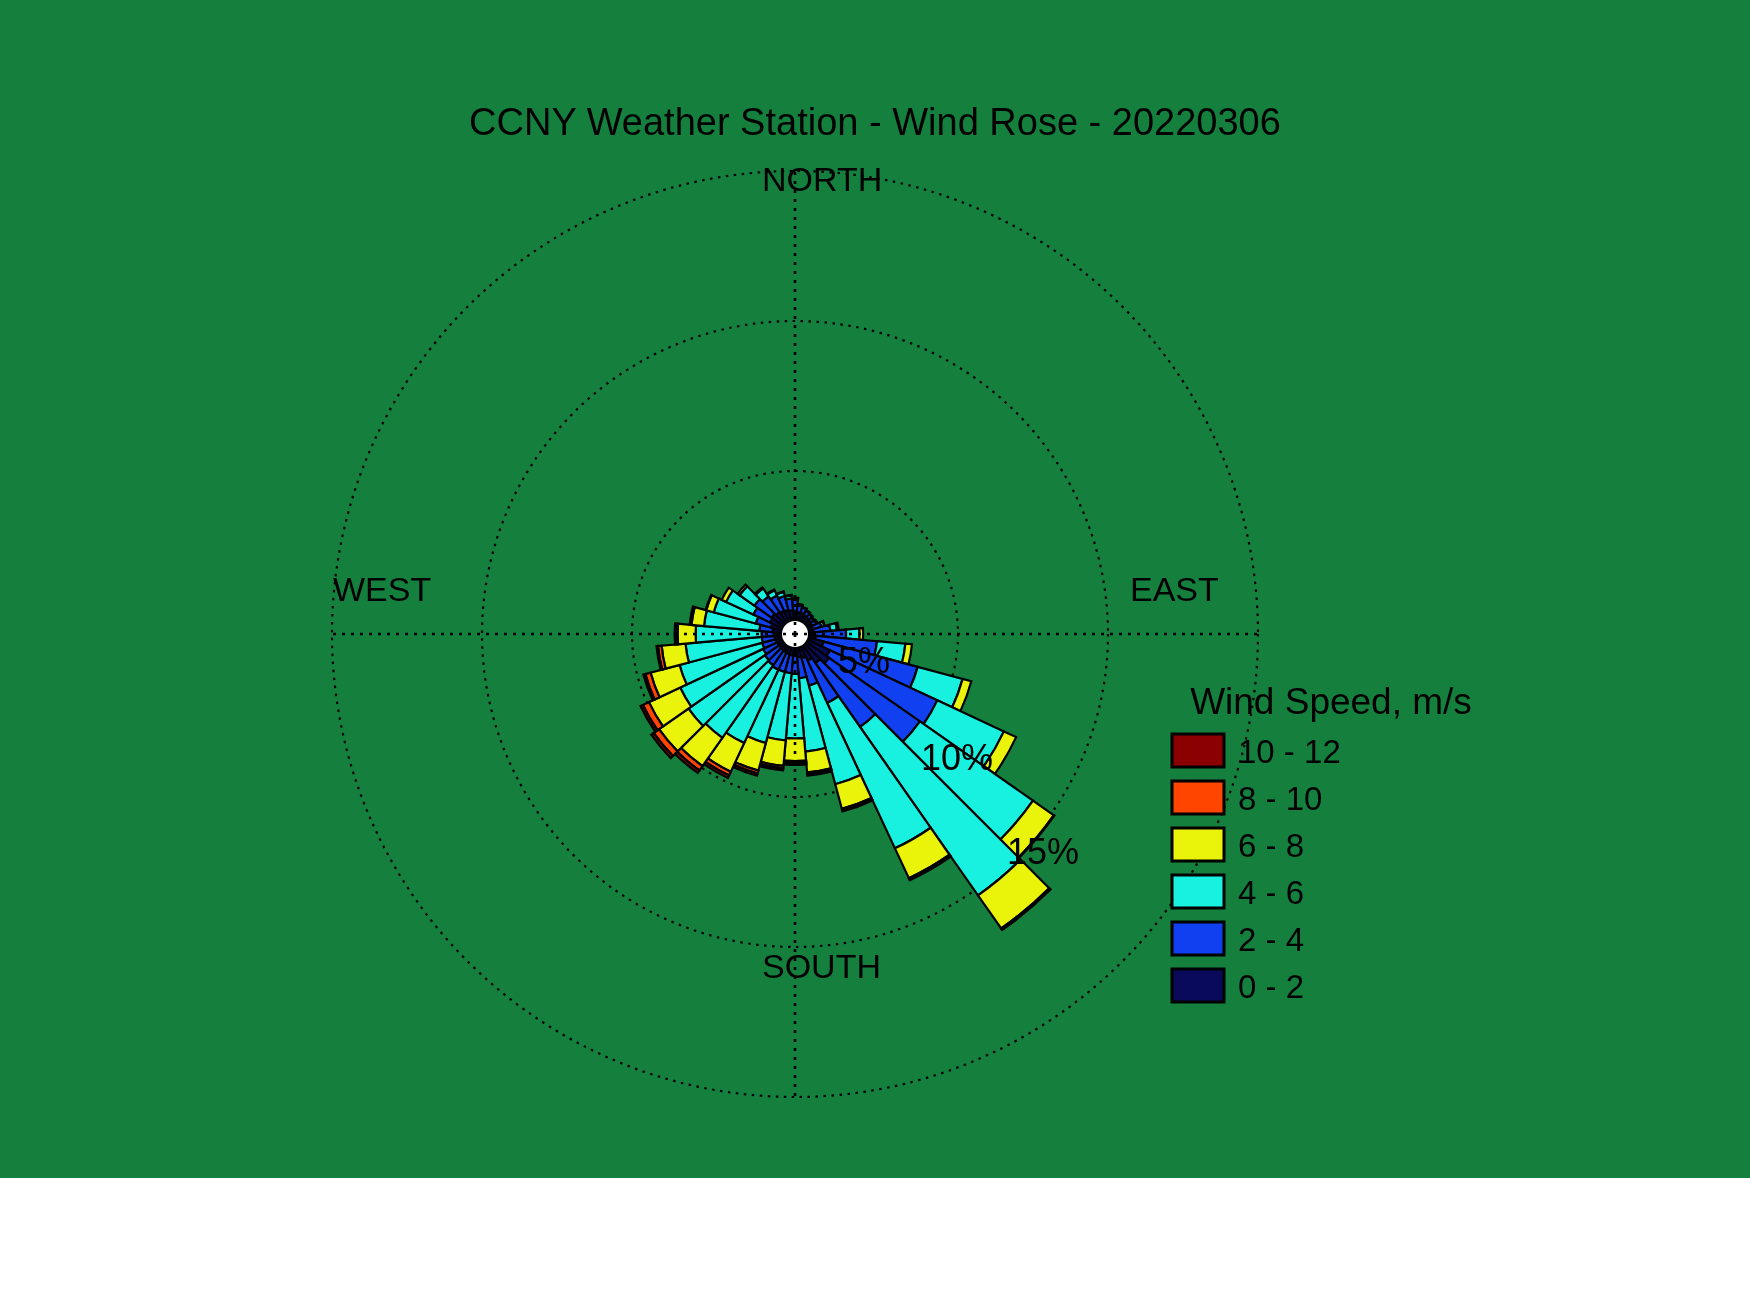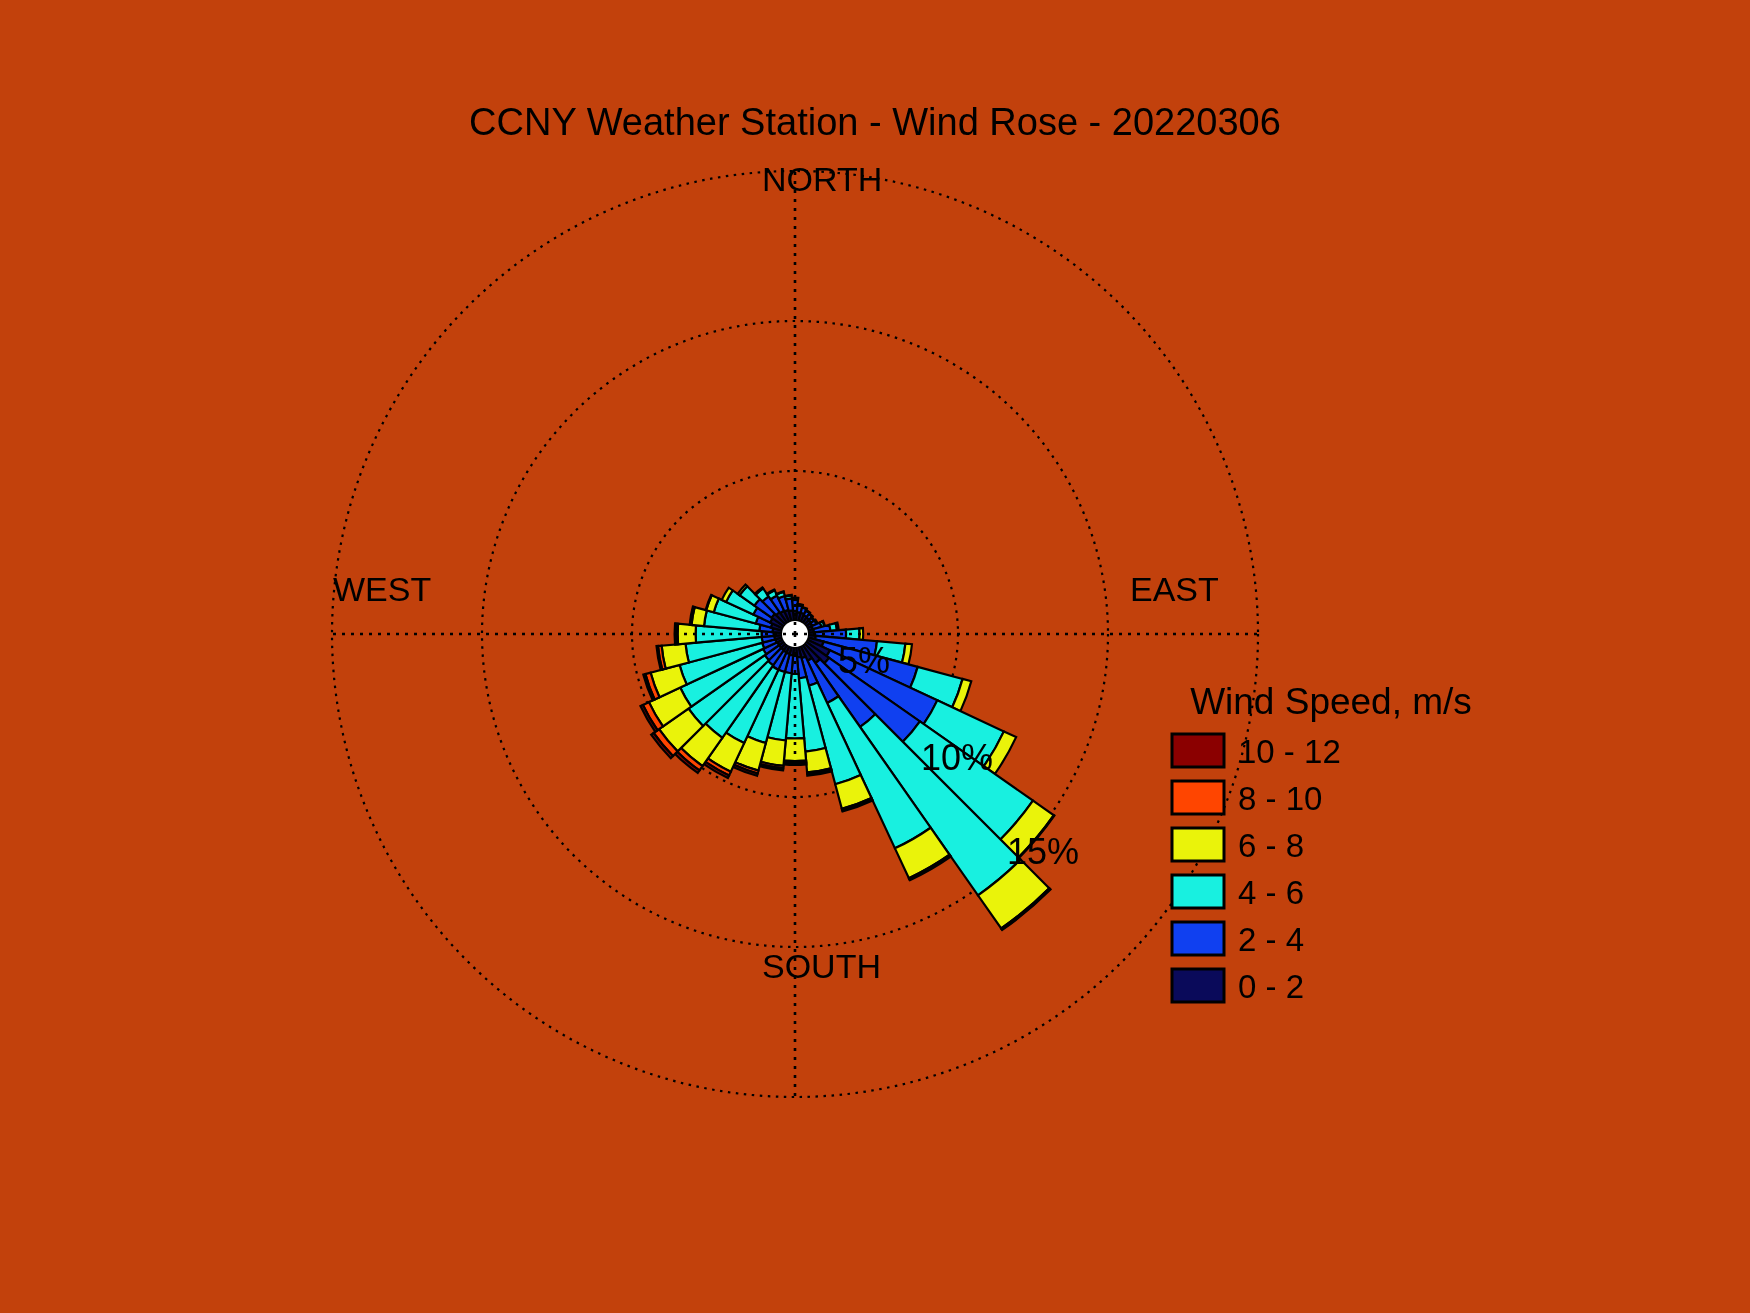--- a/index.html
+++ b/index.html
@@ -9,22 +9,22 @@
   }
   body {
     width: 1750px;
     height: 1313px;
     font-family: "Liberation Sans", sans-serif;
     overflow: hidden;
   }
   #root {
     position: relative;
     width: 1750px;
-    height: 1313px;
-    background: #c2410c;
+    height: 1178px;
+    background: #15803d;
   }
   svg.chart {
     position: absolute;
     left: 0;
     top: 0;
     width: 1750px;
     height: 1313px;
     display: block;
   }
   .title-text {

